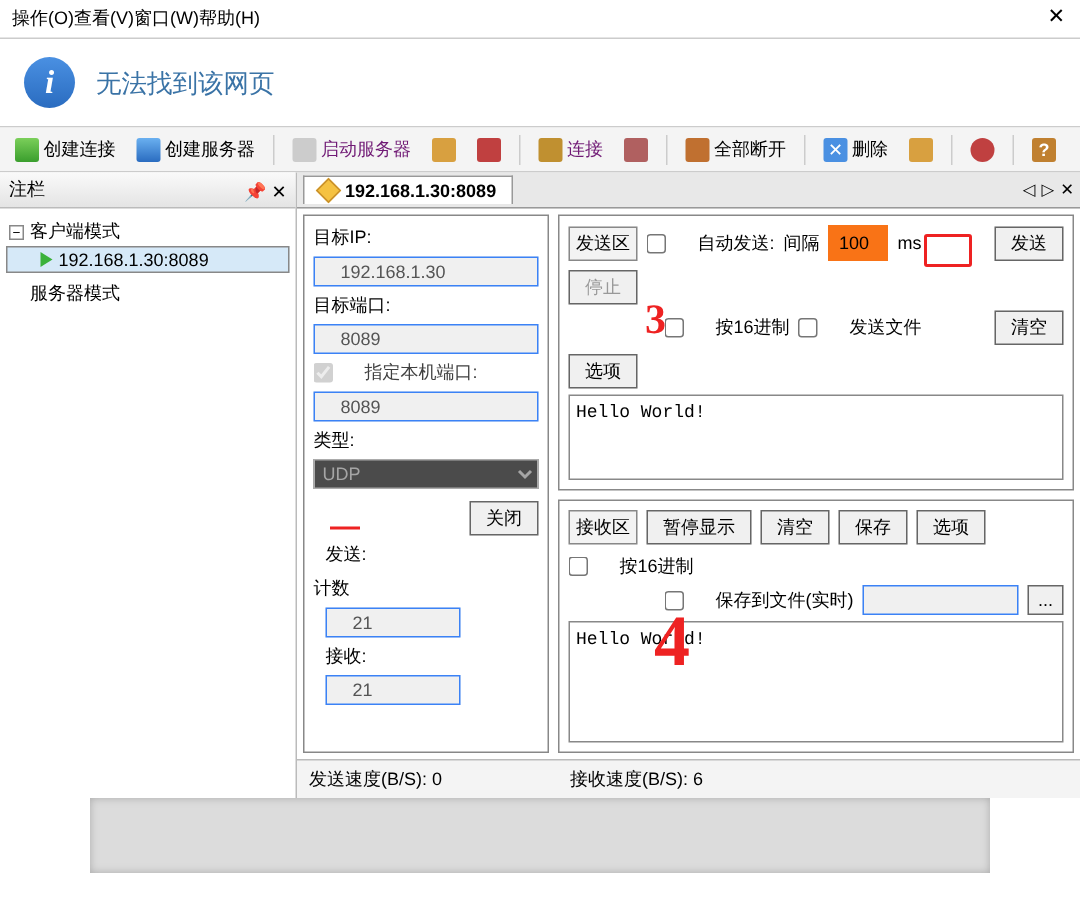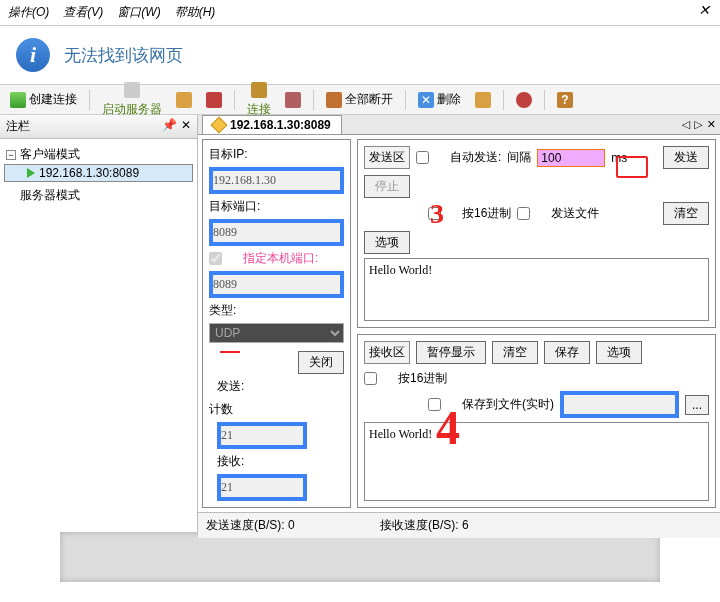--- a/index.html
+++ b/index.html
@@ -1,58 +1,58 @@
 <!DOCTYPE html>
 <html><head>
 <meta charset="utf-8">
 <style>
   * { box-sizing: border-box; margin: 0; padding: 0; }
   body { font-family: "Microsoft YaHei", SimSun, Arial, sans-serif; font-size: 12px; background: #fff; width: 720px; height: 602px; overflow: hidden; position: relative; }
-  .menubar { display: flex; gap: 14px; padding: 4px 8px; border-bottom: 1px solid #ccc; font-style: italic; }
+  .menubar { display: flex; padding: 4px 8px; border-bottom: 1px solid #ccc; }
   .menubar span { cursor: default; }
   .close-x { position: absolute; right: 10px; top: 2px; font-size: 14px; cursor: pointer; }
   .infobar { display: flex; align-items: center; gap: 14px; padding: 12px 16px; border-bottom: 1px solid #ccc; }
   .info-icon { width: 34px; height: 34px; border-radius: 50%; background: linear-gradient(#4a90e2,#2a6cc0); color: #fff; display: flex; align-items: center; justify-content: center; font-size: 22px; font-style: italic; font-weight: bold; font-family: Georgia,serif; }
   .info-title { color: #3a73a6; font-size: 17px; text-align: center; }
   .toolbar { display: flex; align-items: center; gap: 6px; padding: 4px 6px; border-bottom: 1px solid #ccc; background: #f4f4f4; height: 30px; }
   .tbtn { display: flex; align-items: center; gap: 3px; padding: 2px 4px; font-size: 12px; cursor: pointer; }
-  .tbtn.disabled { color: #4d7c0f; flex-direction: column; }
+  .tbtn.disabled { color: #701a75; }
   .tico { width: 16px; height: 16px; display: inline-block; border-radius: 2px; }
   .sep { width: 1px; height: 20px; background: #ccc; margin: 0 2px; }
   .main { display: flex; height: 417px; }
   .sidebar { width: 198px; border-right: 1px solid #bbb; display: flex; flex-direction: column; background: #fff; }
-  .side-head { background: linear-gradient(#fafafa,#e4e4e4); border-bottom: 1px solid #bbb; padding: 3px 6px; font-size: 12px; display: flex; justify-content: space-between; align-items: flex-start; }
+  .side-head { background: linear-gradient(#fafafa,#e4e4e4); border-bottom: 1px solid #bbb; padding: 3px 6px; font-size: 12px; display: flex; justify-content: space-between; align-items: flex-end; }
   .pin { font-size: 12px; }
   .tree { padding: 6px 4px; }
   .tree-row { display: flex; align-items: center; gap: 4px; padding: 1px 2px; }
   .tree-row.sel { background: #d6e9f8; }
   .expander { width: 10px; height: 10px; border: 1px solid #888; font-size: 9px; line-height: 8px; text-align: center; cursor: pointer; }
   .tri { width: 0; height: 0; border-top: 5px solid transparent; border-bottom: 5px solid transparent; border-left: 8px solid #3bb23b; }
   .rightpane { flex: 1; display: flex; flex-direction: column; }
   .tabbar { display: flex; align-items: center; background: #e8e8e8; border-bottom: 1px solid #999; padding: 0 4px; height: 24px; }
   .tab { display: flex; align-items: center; gap: 5px; background: #fff; border: 1px solid #999; border-bottom: none; padding: 2px 10px; font-size: 12px; font-weight: bold; }
   .tab-diamond { width: 12px; height: 12px; background: #f5c242; transform: rotate(45deg); border: 1px solid #c9902a; }
   .tabnav { margin-left: auto; display: flex; gap: 4px; font-size: 11px; }
   .panels { flex: 1; display: flex; gap: 6px; padding: 4px; }
-  .leftconf { width: 149px; border: 1px solid #888; padding: 6px; display: flex; flex-direction: column; gap: 4px; }
+  .leftconf { width: 164px; border: 1px solid #888; padding: 6px; display: flex; flex-direction: column; gap: 4px; }
   .lbl { font-size: 12px; }
-  .inp { width: 100%; font-size: 12px; padding: 2px 0; border: 4px solid #3b82f6; background: #fff; font-family: Liberation Serif, serif; }
+  .inp { width: 100%; font-size: 12px; padding: 2px 17px; border: 1px solid #3b82f6; background: #fff; }
   .inp[readonly] { background: #f0f0f0; color: #555; }
   .sel { width: 100%; font-size: 12px; padding: 1px; background: #000000; border: 1px solid #888; }
   .btn { font-size: 12px; padding: 2px 10px; background: #f0f0f0; border: 1px solid #666; cursor: pointer; }
   .btn.dis { color: #999; }
   .chkrow { display: flex; align-items: center; gap: 21px; font-size: 12px; }
   .rightcontent { flex: 1; display: flex; flex-direction: column; gap: 6px; }
   .sendbox, .recvbox { border: 1px solid #888; padding: 6px; display: flex; flex-direction: column; gap: 4px; }
   .sendbox { flex: 1.1; }
   .recvbox { flex: 1; }
   .row { display: flex; align-items: center; gap: 6px; flex-wrap: wrap; }
   .areahead { font-size: 12px; padding: 2px 4px; border: 1px solid #888; background: #f3f3f3; }
-  .numfield { width: 68px; font-size: 12px; padding: 1px 3px; border: 1px solid #f97316; background: #f0abfc; }
-  .txtarea { flex: 1; width: 100%; border: 1px solid #888; font-family: Liberation Serif, serif; font-size: 12px; padding: 4px; resize: none; }
+  .numfield { width: 40px; font-size: 12px; padding: 1px 3px; border: 4px solid #f97316; background: #f97316; }
+  .txtarea { flex: 1; width: 100%; border: 1px solid #888; font-family: Liberation Mono, monospace; font-size: 12px; padding: 4px; resize: none; }
   .status { display: flex; gap: 24px; padding: 4px 8px; border-top: 1px solid #bbb; background: #f4f4f4; font-size: 12px; }
   .status .cell { min-width: 150px; }
   .shadowbar { height: 50px; background: #dcdcdc; margin: 0 60px; box-shadow: 0 0 6px #aaa inset; }
   
   .annot { position: absolute; color: #e22; font-family: "Segoe Script","Comic Sans MS",cursive; font-size: 28px; font-weight: bold; pointer-events: none; z-index: 50; }
   .annot.box { border: 2px solid #e22; border-radius: 2px; background: transparent; }
 </style>
 </head>
 <body>
 
@@ -67,20 +67,24 @@
 <div class="infobar">
   <div class="info-icon">i</div>
   <div class="info-title">无法找到该网页</div>
 </div>
 
 <div class="toolbar">
   <div class="tbtn">
       <span class="tico" style="background:linear-gradient(#7bcf5a,#3a9e2d)"></span>
       <span>创建连接</span>
     </div>
+  <div class="tbtn">
+      <span class="tico" style="background:linear-gradient(#6ab0f0,#2a6cc0)"></span>
+      <span>创建服务器</span>
+    </div>
   <div class="sep"></div>
   <div class="tbtn disabled">
       <span class="tico" style="background:#ccc"></span>
       <span>启动服务器</span>
     </div>
   <div class="tbtn disabled">
       <span class="tico" style="background:#d8a040"></span>
     </div>
   <div class="tbtn disabled">
       <span class="tico" style="background:#c04040"></span>
@@ -154,21 +158,21 @@
 
     <div class="panels">
 
       <div class="leftconf">
         <div class="lbl">目标IP:</div>
         <input class="inp" readonly="" value="192.168.1.30" style="">
         <div class="lbl">目标端口:</div>
         <input class="inp" readonly="" value="8089" style="">
         <label class="chkrow">
           <input type="checkbox" checked="" disabled="" style="">
-          <span style="color:#ec4899">指定本机端口:</span>
+          <span style="color:#404040">指定本机端口:</span>
         </label>
         <input class="inp" readonly="" value="8089" style="">
         <div class="lbl">类型:</div>
         <select class="sel" disabled=""><option>UDP</option></select>
         <div style="text-align:right;margin-top:4px"><button class="btn">关闭</button></div>
         <div class="lbl" style="padding-left:8px">发送:</div>
         <div class="lbl" style="margin-top:2px">计数</div>
         <input class="inp" style="margin-left: 8px; width: 90px;" readonly="" value="21">
         <div class="lbl" style="padding-left:8px">接收:</div>
         <input class="inp" style="margin-left: 8px; width: 90px;" readonly="" value="21">

